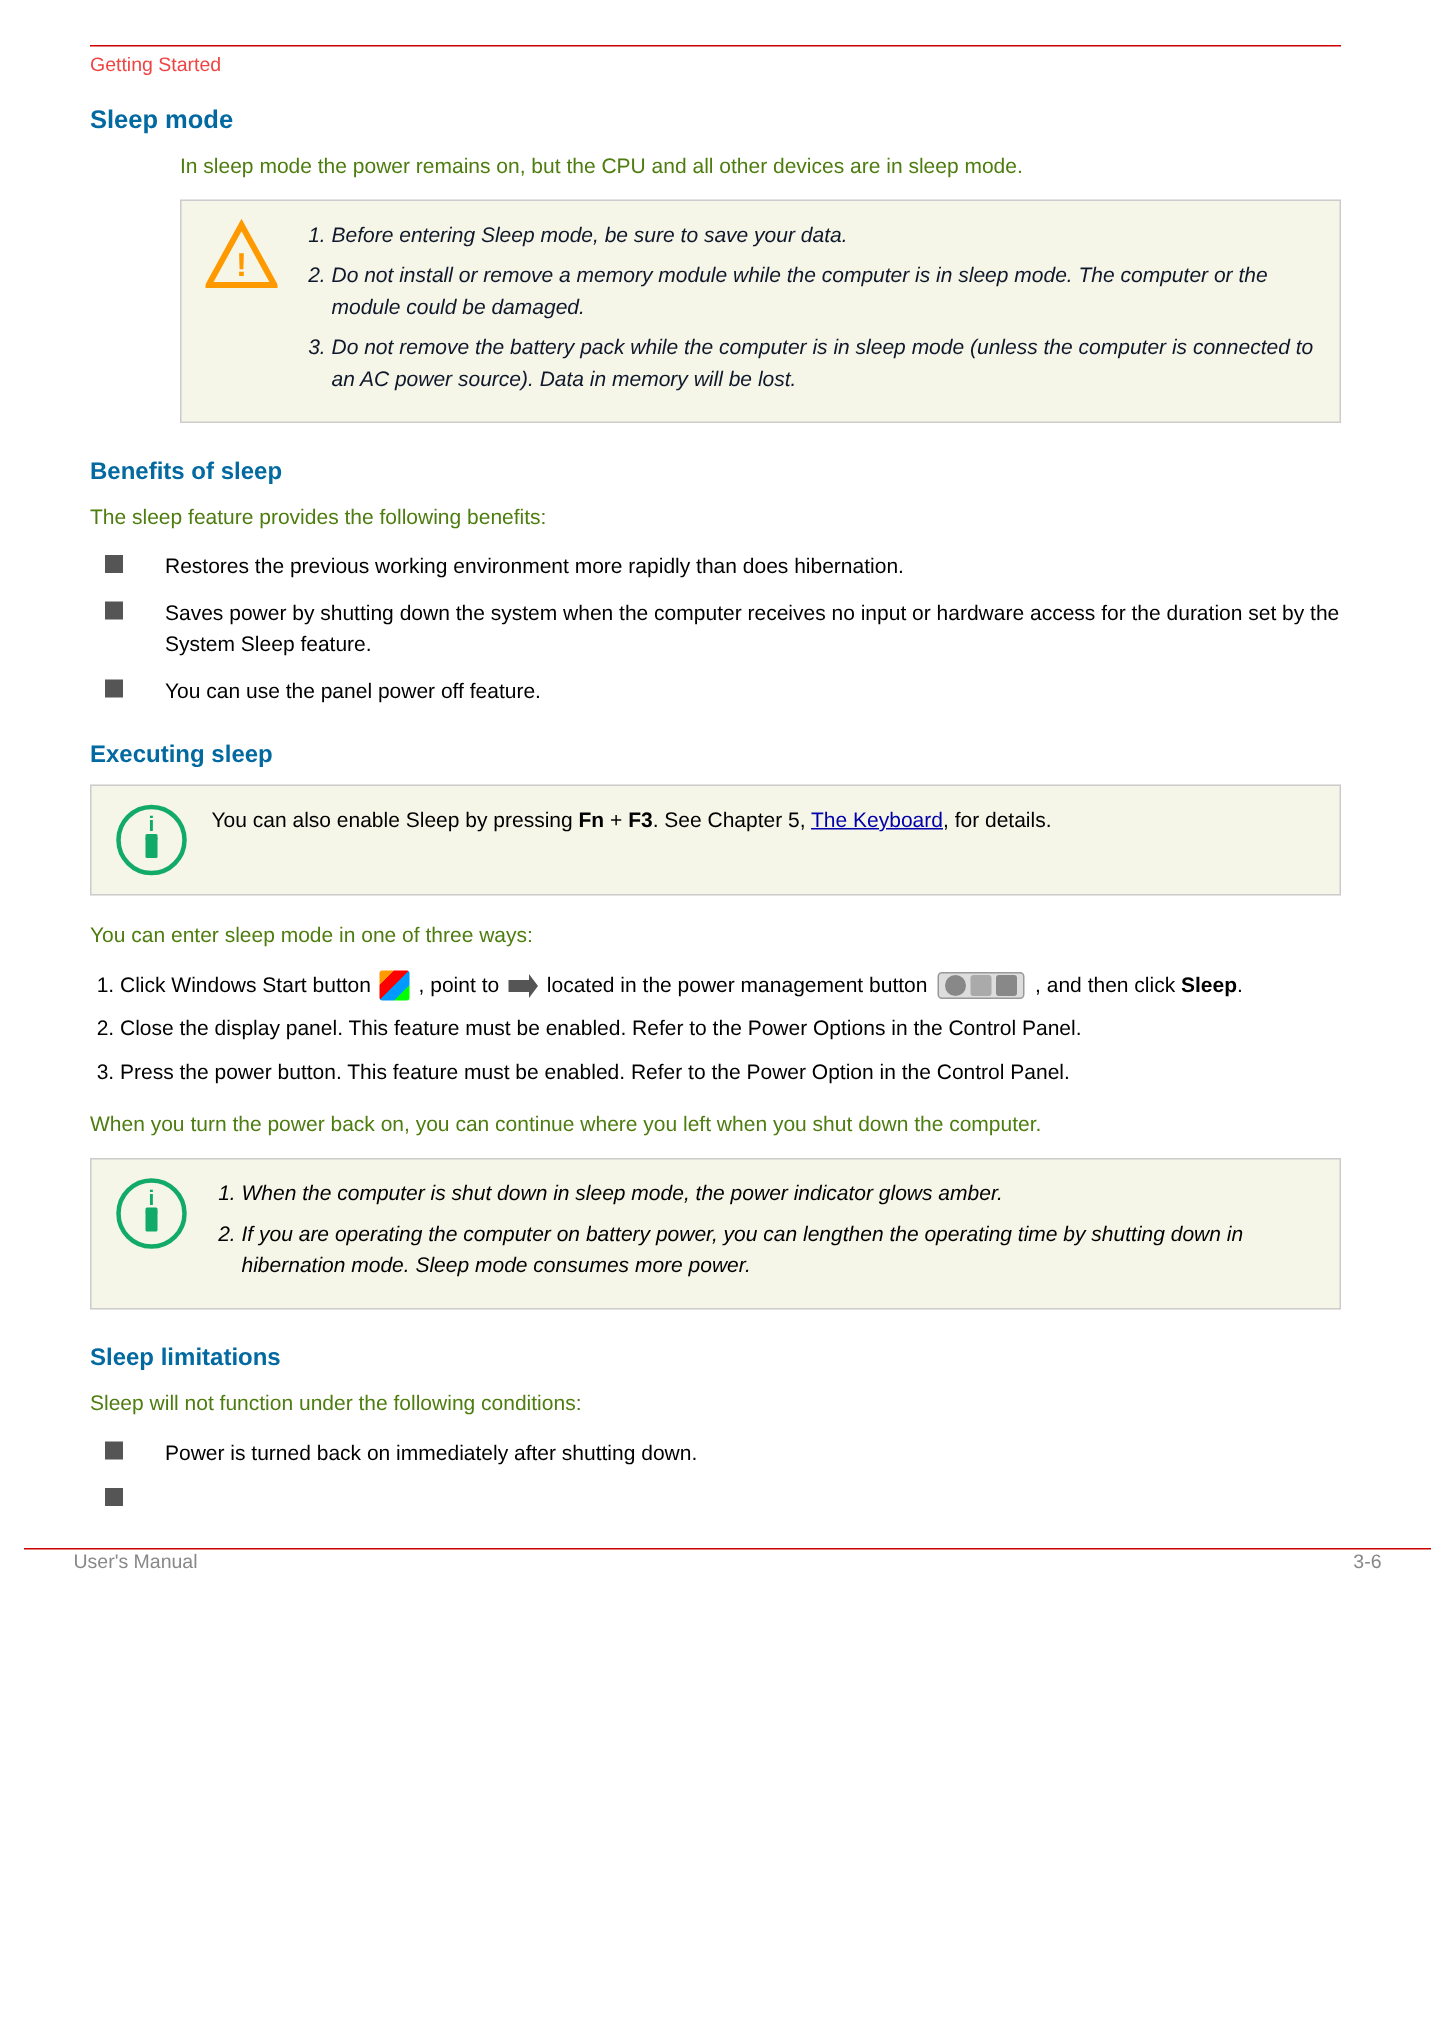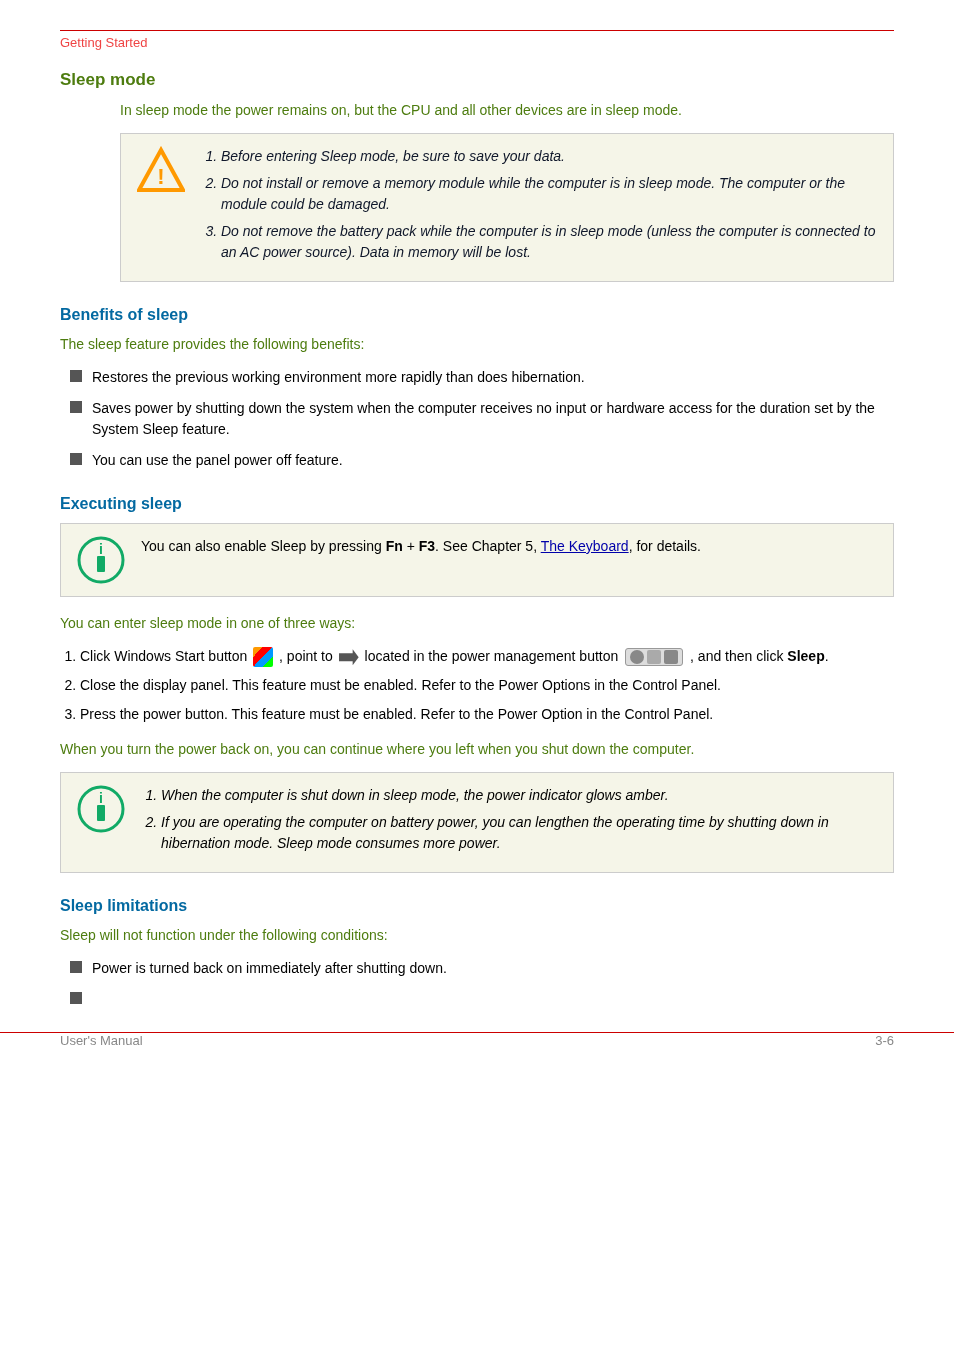--- a/index.html
+++ b/index.html
@@ -20,21 +20,21 @@
       border-top: 1px solid #c00;
       margin-bottom: 4px;
     }
     .page-header {
       text-align: left;
       color: #ef4444;
       font-size: 13px;
       margin-bottom: 20px;
     }
     .section-title {
-      color: #4d7c0f;
+      color: #0369a1;
       font-size: 17px;
       font-weight: bold;
       margin-bottom: 10px;
     }
     .subsection-title {
       color: #0369a1;
       font-size: 16px;
       font-weight: bold;
       margin-bottom: 10px;
     }
@@ -98,21 +98,21 @@
       margin-bottom: 6px;
     }
     .bullet-list {
       list-style: none;
       padding-left: 10px;
       margin-bottom: 14px;
     }
     .bullet-list li {
       display: flex;
       align-items: flex-start;
-      gap: 10px;
+      gap: 28px;
       margin-bottom: 10px;
       font-size: 14px;
       line-height: 1.5;
     }
     .bullet-square {
       width: 12px;
       height: 12px;
       background: #555;
       flex-shrink: 0;
       margin-top: 3px;
@@ -132,23 +132,23 @@
     .indent-block {
       padding-left: 60px;
     }
     .link-text {
       color: #00a;
       text-decoration: underline;
     }
     .page-footer {
       position: absolute;
       bottom: 20px;
-      left: 0;
+      left: 16px;
       right: 0;
-      padding: 0 60px;
+      padding: 0 33px;
       display: flex;
       justify-content: space-between;
       font-size: 13px;
       color: #888;
       border-top: 1px solid #c00;
     }
     .windows-start-icon {
       display: inline-block;
       width: 20px;
       height: 20px;

